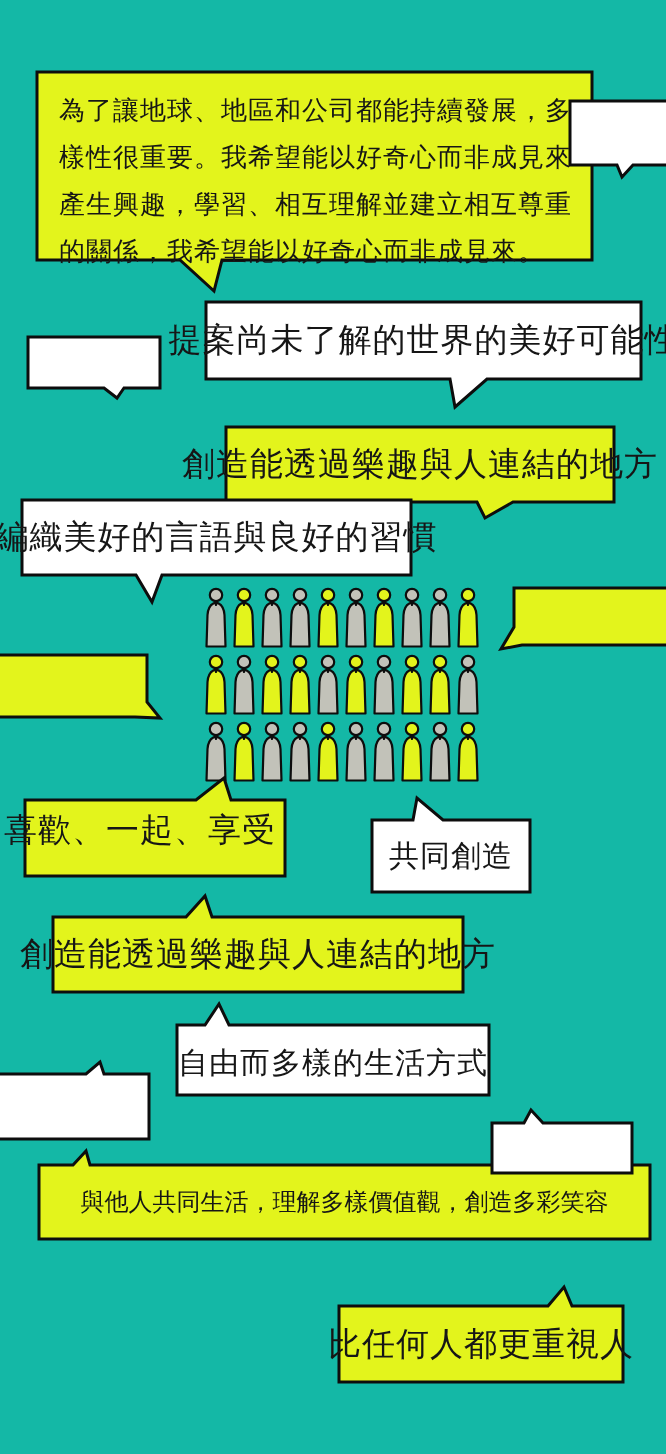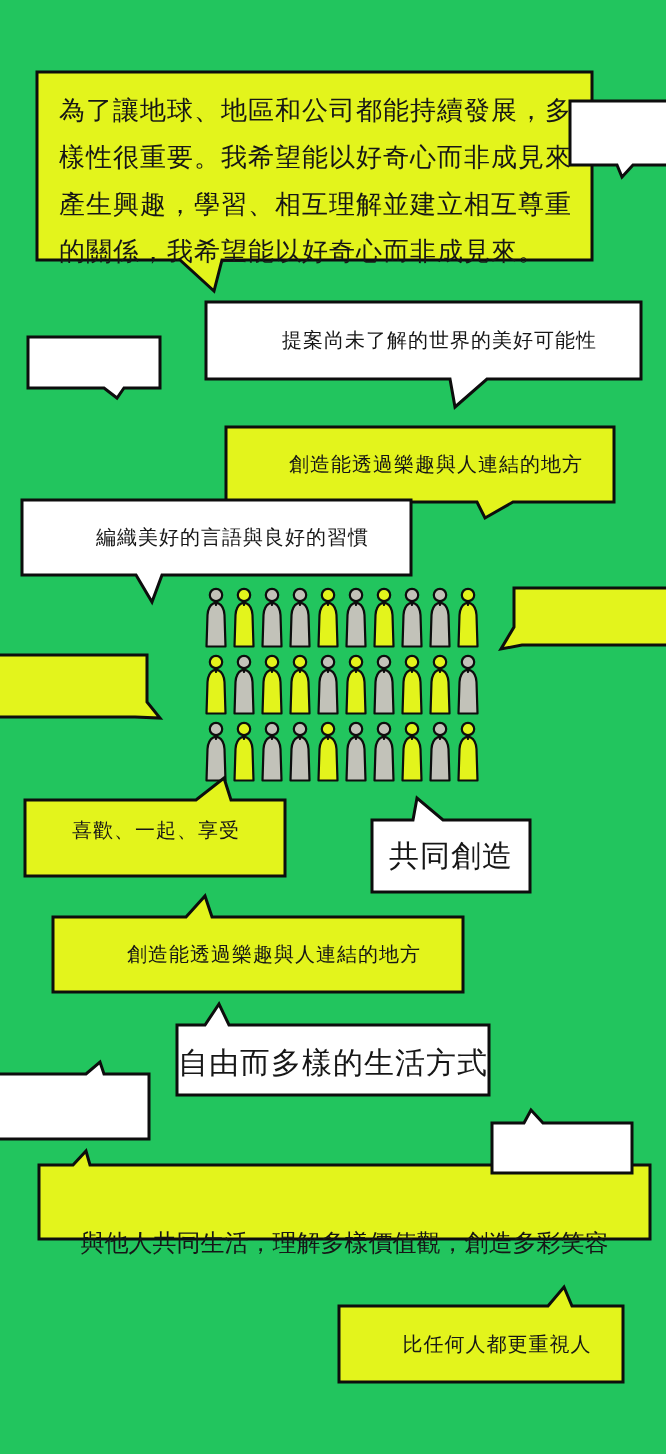--- a/index.html
+++ b/index.html
@@ -1,29 +1,29 @@
 <!DOCTYPE html>
 <html><head>
 <meta charset="utf-8">
 <style>
   html,body{margin:0;padding:0;background:#ffffff;}
   .canvas{
-    position:relative;width:666px;height:1454px;background:#22c55e;
+    position:relative;width:666px;height:1454px;background:#14b8a6;
     overflow:hidden;font-family:"Liberation Sans","DejaVu Sans",sans-serif;
     color:#111111;
   }
   .layer-svg{position:absolute;left:0;top:0;}
   .bubble-shape{stroke:#0d0d0d;stroke-width:3;stroke-linejoin:miter;}
   .fill-yellow{fill:#e3f41c;}
   .fill-white{fill:#ffffff;}
   .txt{
     position:absolute;display:flex;align-items:center;justify-content:center;
     white-space:nowrap;color:#161616;letter-spacing:1px;
   }
-  .txt-lg{font-size:20px;padding-left:16px;}
+  .txt-lg{font-size:33px;}
   .txt-md{font-size:30px;}
   .txt-long{font-size:24px;letter-spacing:0;}
   .intro-text{
     position:absolute;left:59px;top:87px;width:520px;
     font-size:26px;line-height:47px;letter-spacing:1px;color:#161616;
   }
   .intro-line{height:47px;white-space:nowrap;}
 </style>
 </head>
 <body>
@@ -202,17 +202,17 @@
   <div class="txt txt-lg" style="left:22px;top:500px;width:389px;height:75px;font-family:Liberation Mono, monospace;">編織美好的言語與良好的習慣</div>
 
   <div class="txt txt-lg" style="left:10px;top:800px;width:260px;height:60px;">喜歡、一起、享受</div>
 
   <div class="txt txt-md" style="left:372px;top:820px;width:158px;height:72px;">共同創造</div>
 
   <div class="txt txt-lg" style="left:53px;top:917px;width:410px;height:75px;">創造能透過樂趣與人連結的地方</div>
 
   <div class="txt txt-md" style="left:177px;top:1025px;width:312px;height:76px;">自由而多樣的生活方式</div>
 
-  <div class="txt txt-long" style="left:39px;top:1165px;width:611px;height:74px;margin-top:41px;">與他人共同生活，理解多樣價值觀，創造多彩笑容</div>
+  <div class="txt txt-long" style="left:39px;top:1165px;width:611px;height:74px;">與他人共同生活，理解多樣價值觀，創造多彩笑容</div>
 
   <div class="txt txt-lg" style="left:339px;top:1306px;width:284px;height:76px;">比任何人都更重視人</div>
 
 </div>
 
 </body></html>

